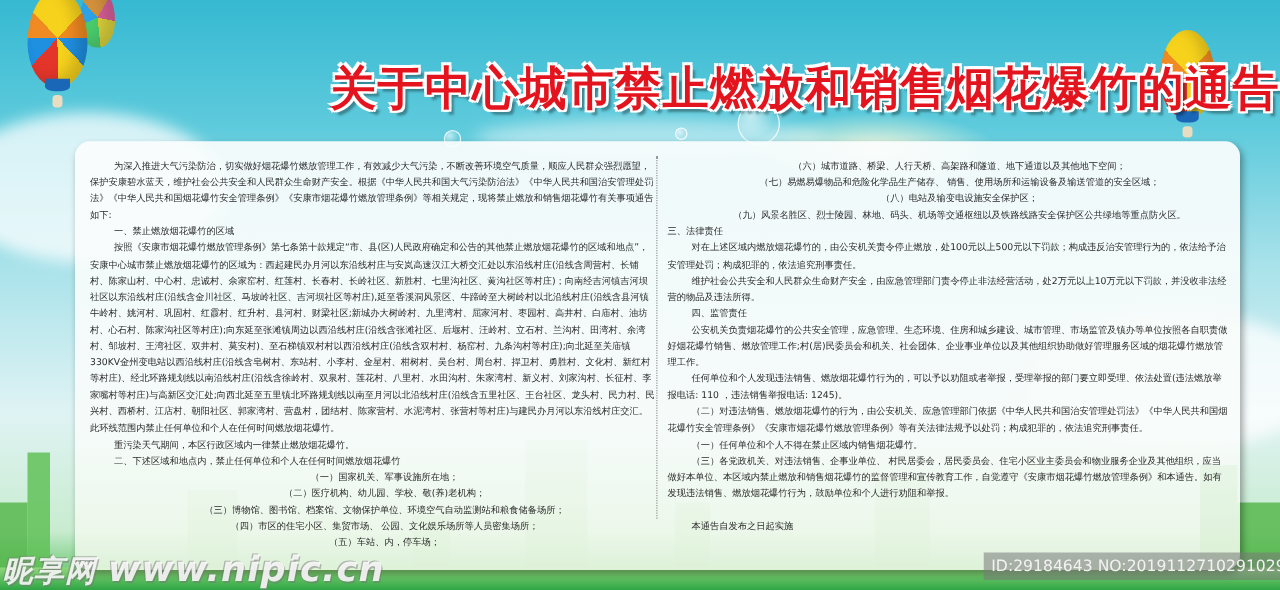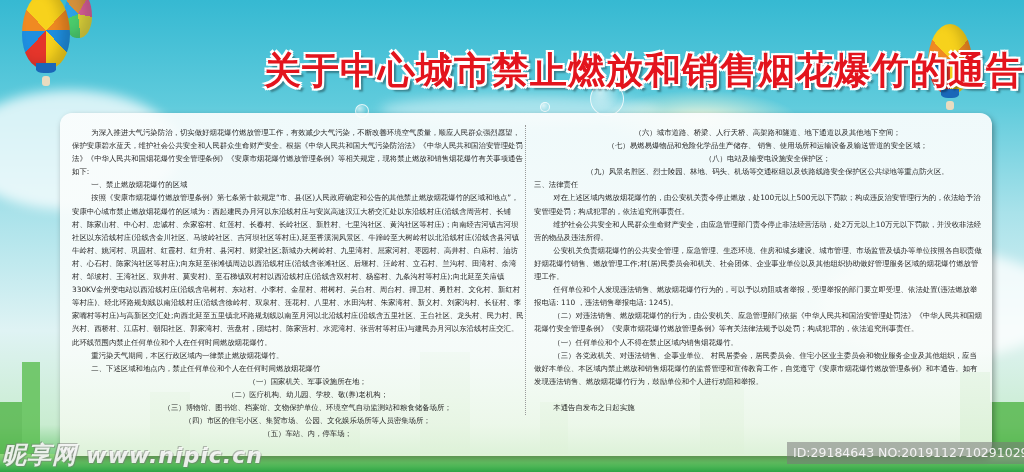--- a/index.html
+++ b/index.html
@@ -54,21 +54,21 @@
   .divider { position: absolute; left: 465px; top: 12px; height: 290px; border-left: 1px dotted #9a9a9a; }
   .p { text-indent: 2.6em; }
   .h { padding-left: 2.6em; }
   .li { padding-left: 2.6em; text-align: center; }
   .gap { height: 13px; }
 
   
   .wm-left { position: absolute; left: 2px; top: 439px; font-size: 24px; font-style: italic; font-weight: bold;
     color: rgba(255,255,255,0.85); letter-spacing: 1px;
     text-shadow: 1px 1px 0 rgba(120,120,120,0.5), -1px -1px 0 rgba(120,120,120,0.5); }
-  .wm-left .site { font-size: 22px; text-align: center; }
+  .wm-left .site { font-size: 28px; text-align: center; }
   .wm-right { position: absolute; left: 787px; top: 442px; width: 237px; height: 22px; background: rgba(120,120,120,0.55);
     color: #f2f2f2; font-size: 12.5px; line-height: 22px; padding-left: 6px; white-space: nowrap; }
 </style>
 </head>
 <body>
 
 <div>
   <div class="cloud" style="left:-40px;top:90px;width:220px;height:120px;"></div>
   <div class="cloud" style="left:820px;top:250px;width:240px;height:110px;"></div>
   <div class="cloud" style="left:380px;top:95px;width:280px;height:30px;opacity:0.6"></div>
@@ -124,20 +124,21 @@
   <div class="divider"></div>
 
   <div class="col col-right">
     <div class="li">（六）城市道路、桥梁、人行天桥、高架路和隧道、地下通道以及其他地下空间；</div>
     <div class="li">（七）易燃易爆物品和危险化学品生产储存、 销售、使用场所和运输设备及输送管道的安全区域；</div>
     <div class="li">（八）电站及输变电设施安全保护区；</div>
     <div class="li">（九）风景名胜区、烈士陵园、林地、码头、机场等交通枢纽以及铁路线路安全保护区公共绿地等重点防火区。</div>
     <div class="h" style="padding-left:0">三、法律责任</div>
     <div class="p">对在上述区域内燃放烟花爆竹的，由公安机关责令停止燃放，处100元以上500元以下罚款；构成违反治安管理行为的，依法给予治安管理处罚；构成犯罪的，依法追究刑事责任。</div>
     <div class="p">维护社会公共安全和人民群众生命财产安全，由应急管理部门责令停止非法经营活动，处2万元以上10万元以下罚款，并没收非法经营的物品及违法所得。</div>
+    <div class="h">四、监管责任</div>
     <div class="p">公安机关负责烟花爆竹的公共安全管理，应急管理、生态环境、住房和城乡建设、城市管理、市场监管及镇办等单位按照各自职责做好烟花爆竹销售、燃放管理工作;村(居)民委员会和机关、社会团体、企业事业单位以及其他组织协助做好管理服务区域的烟花爆竹燃放管理工作。</div>
     <div class="p">任何单位和个人发现违法销售、燃放烟花爆竹行为的，可以予以劝阻或者举报，受理举报的部门要立即受理、依法处置(违法燃放举报电话: 110 ，违法销售举报电话: 1245)。</div>
     <div class="p">（二）对违法销售、燃放烟花爆竹的行为，由公安机关、应急管理部门依据《中华人民共和国治安管理处罚法》《中华人民共和国烟花爆竹安全管理条例》《安康市烟花爆竹燃放管理条例》等有关法律法规予以处罚；构成犯罪的，依法追究刑事责任。</div>
     <div class="p">（一）任何单位和个人不得在禁止区域内销售烟花爆竹。</div>
     <div class="p">（三）各党政机关、对违法销售、企事业单位、 村民居委会，居民委员会、住宅小区业主委员会和物业服务企业及其他组织，应当做好本单位、本区域内禁止燃放和销售烟花爆竹的监督管理和宣传教育工作，自觉遵守《安康市烟花爆竹燃放管理条例》和本通告。如有发现违法销售、燃放烟花爆竹行为，鼓励单位和个人进行劝阻和举报。</div>
     <div class="gap"></div>
     <div class="p">本通告自发布之日起实施</div>
   </div>
 </div>
 

